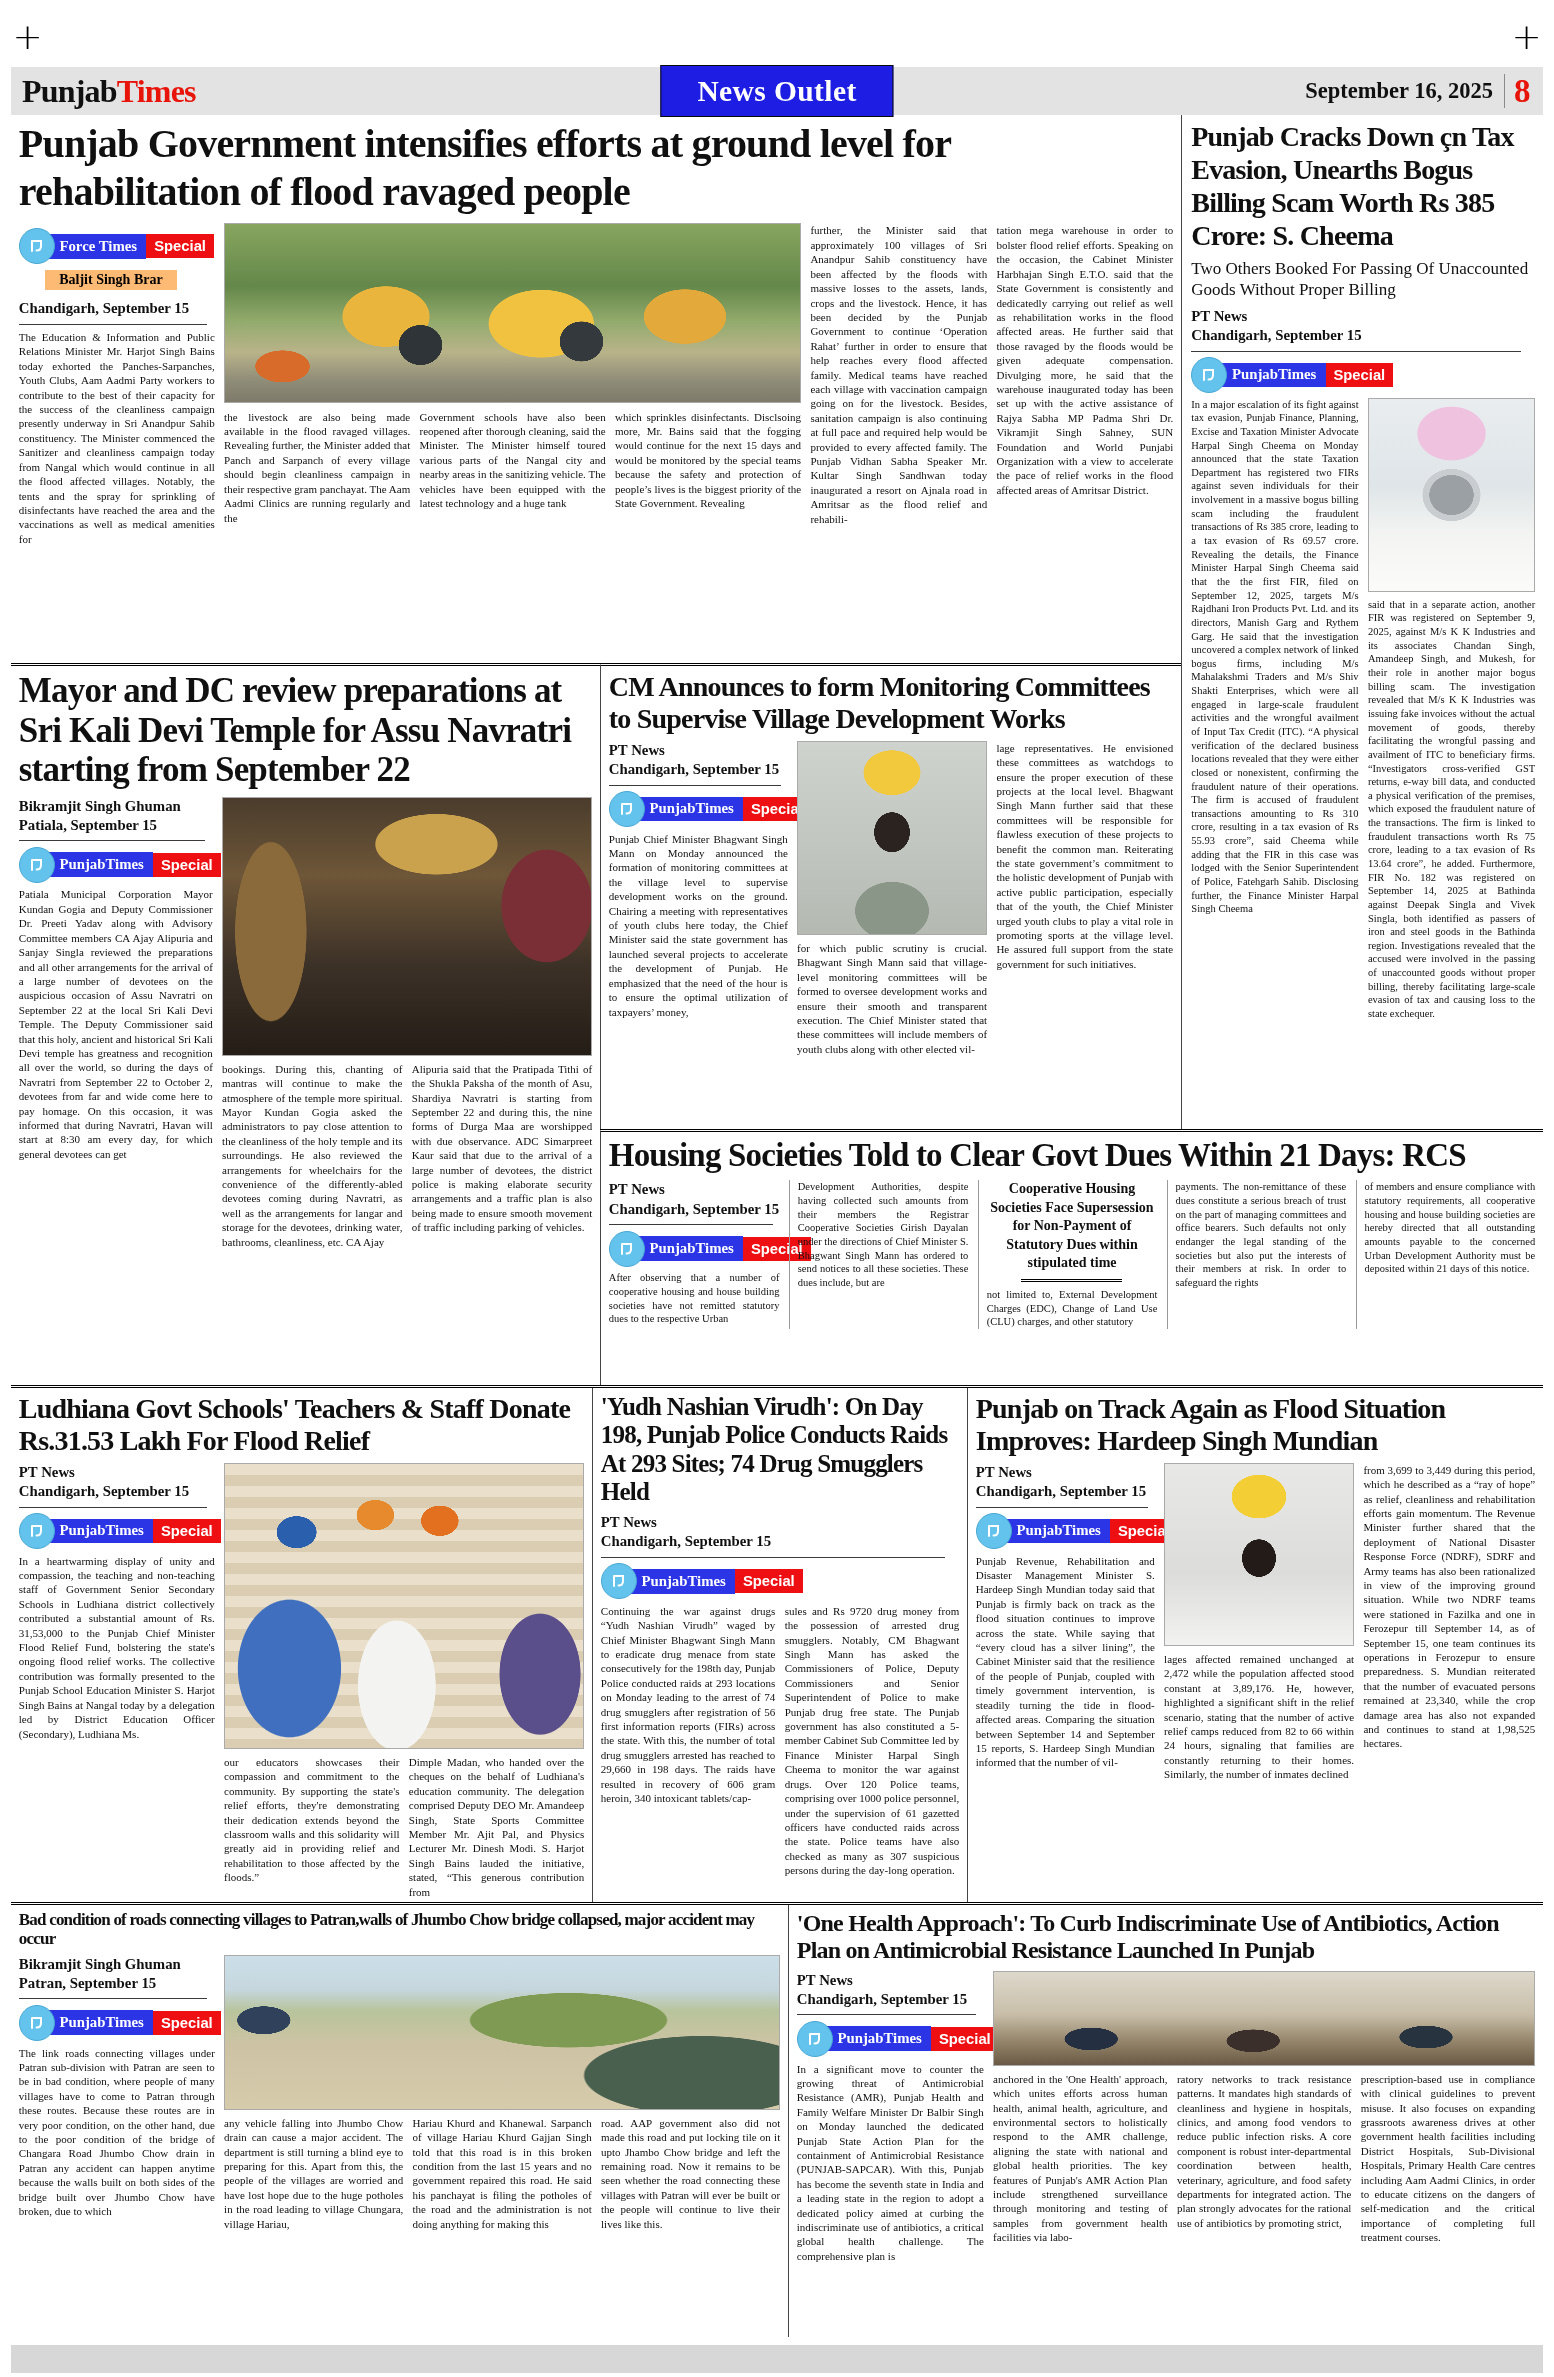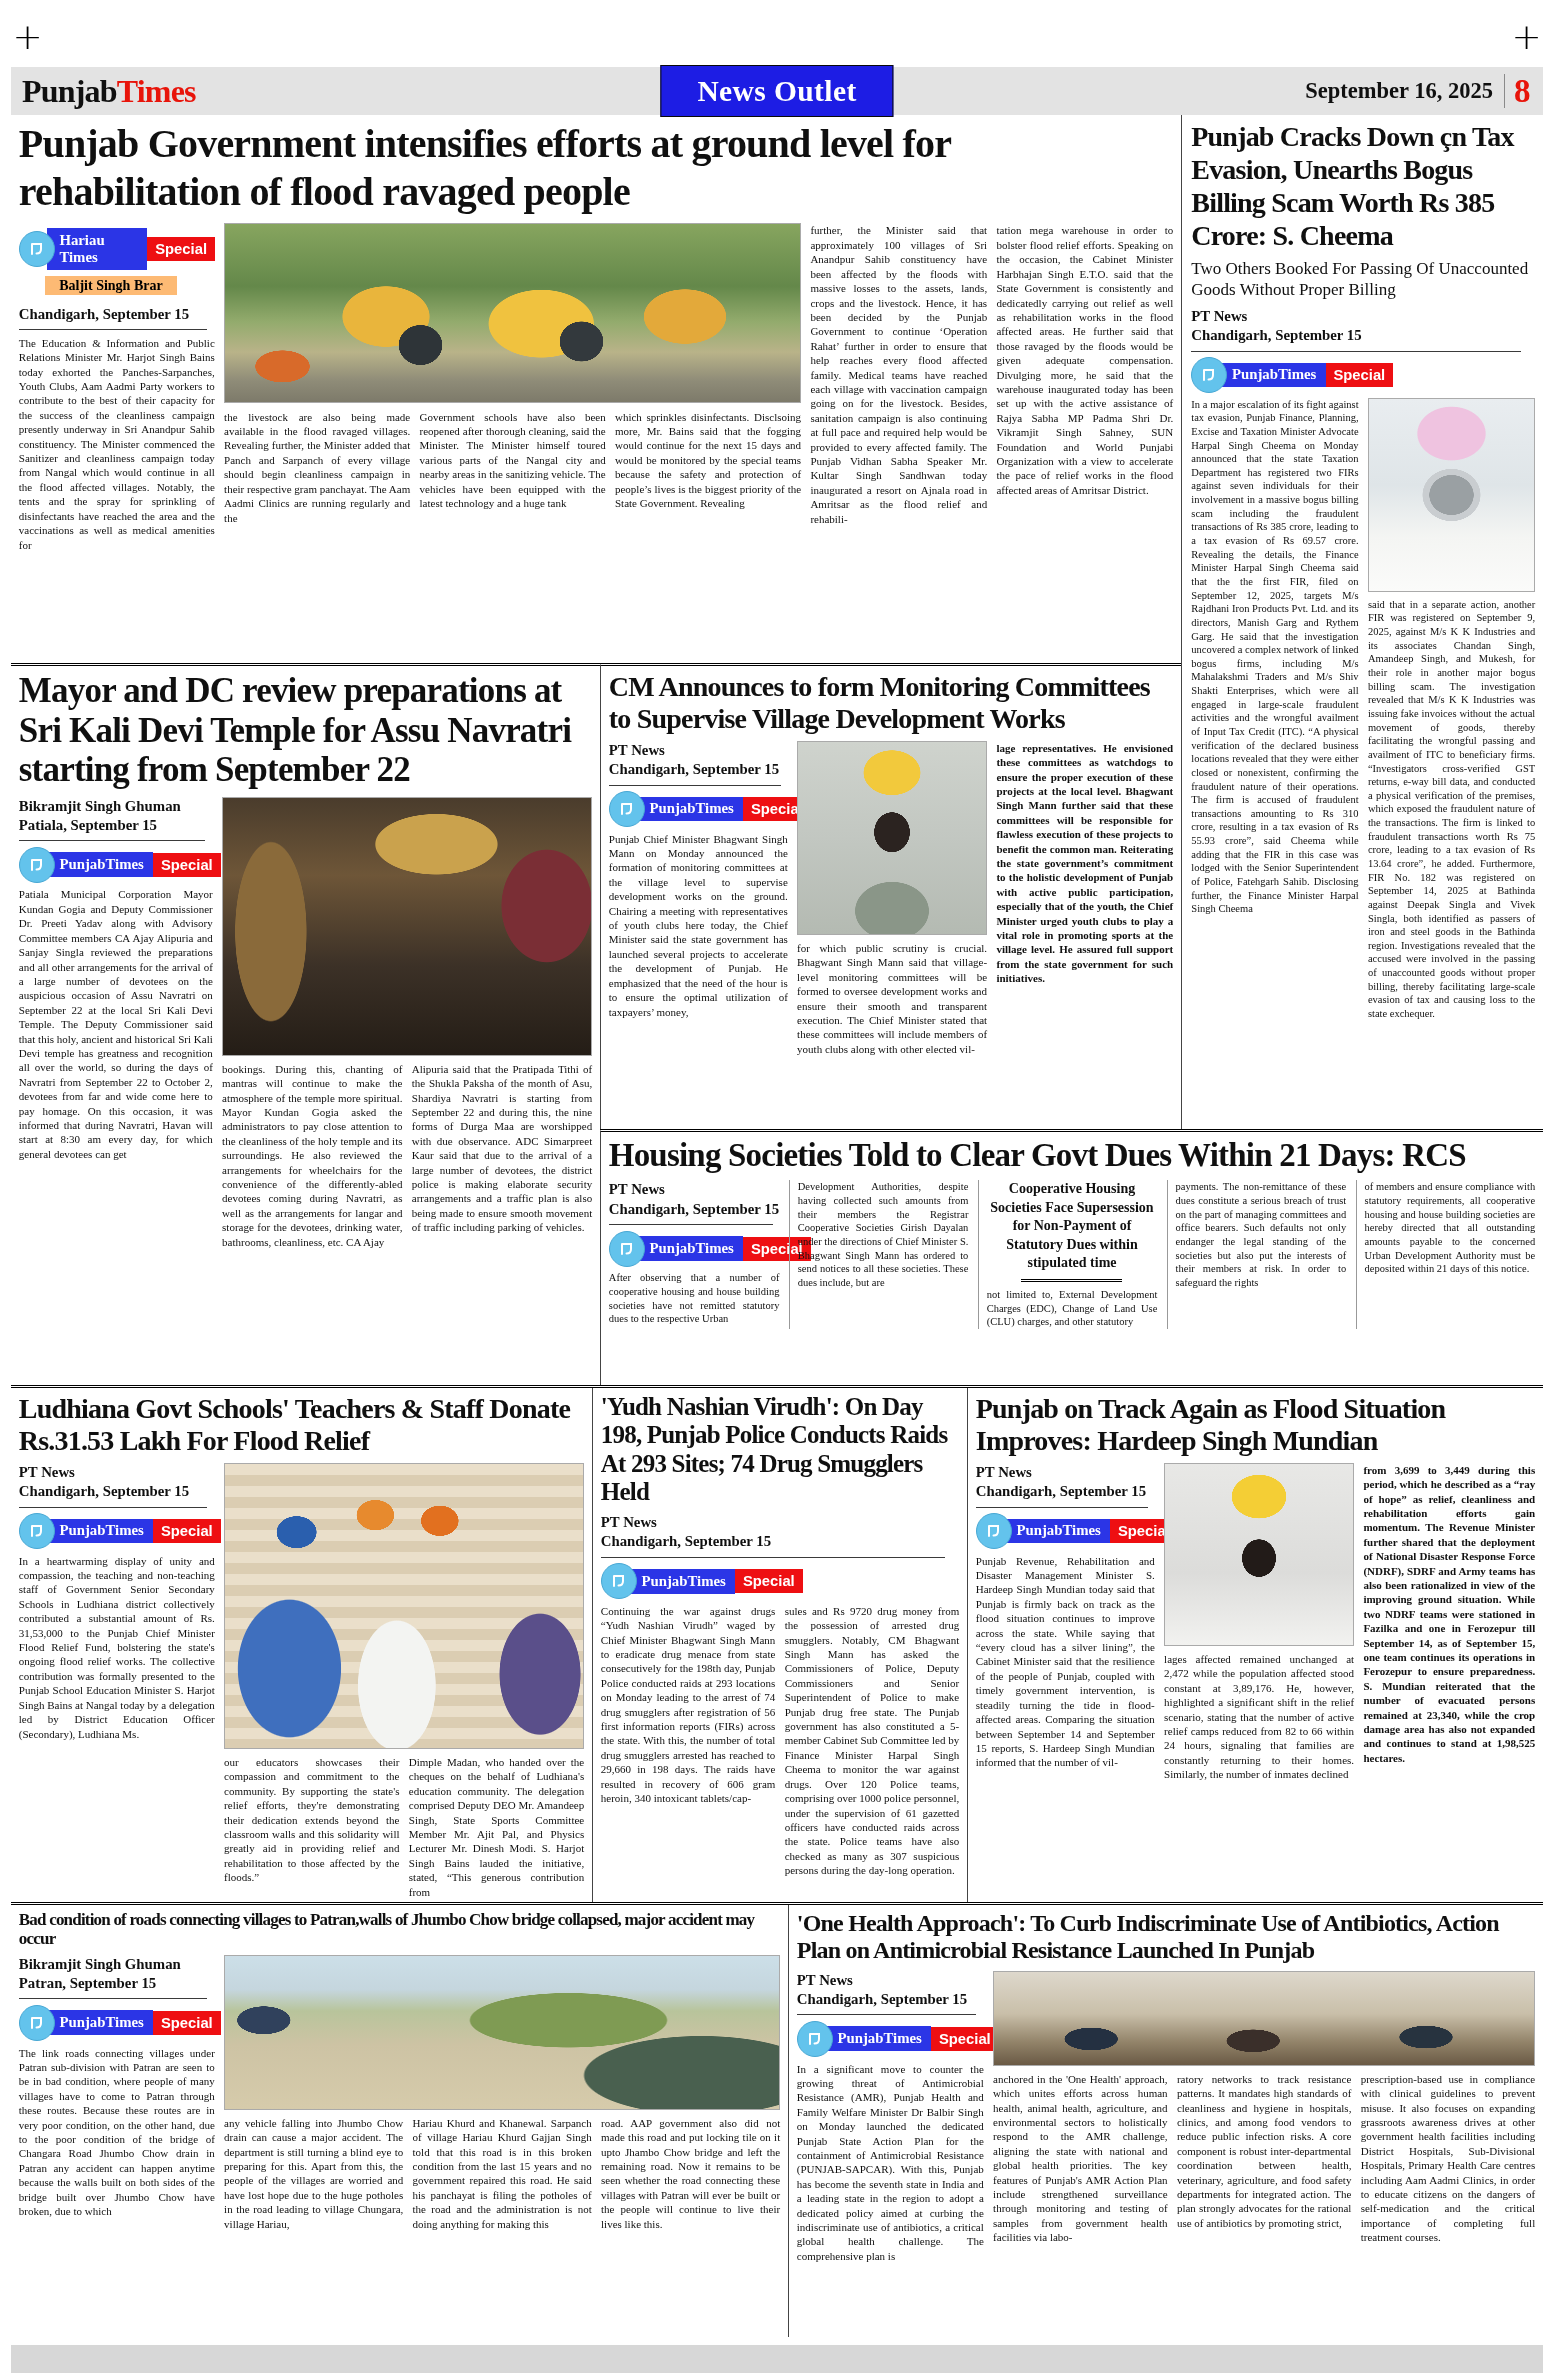--- a/index.html
+++ b/index.html
@@ -68,21 +68,21 @@
   .ma-mid{width:577px;flex:none;display:flex;flex-direction:column;gap:6.2px;}
   .ma-right{flex:1;min-width:0;}
   .tax-body{display:flex;gap:9.3px;margin-top:3.1px;}
   .tax-body > div{flex:1;min-width:0;}
   .mayor-body{display:flex;gap:9.3px;}
   .mayor-left{width:194px;flex:none;}
   .mayor-right{flex:1;min-width:0;display:flex;flex-direction:column;gap:6.2px;align-items:center;}
   .trio{display:flex;gap:9.3px;}
   .trio-c1{width:179px;flex:none;}
   .trio-mid{width:190px;flex:none;display:flex;flex-direction:column;gap:6.2px;}
-  .trio-c3{flex:1;min-width:0;font-weight:bold;}
+  .trio-c3{flex:1;min-width:0;}
   .housing-body{display:flex;gap:9.3px;margin-top:1.6px;}
   .housing-body > div{flex:1;min-width:0;}
   .housing-body > div + div{border-left:0.8px solid #999;padding-left:8px;}
   .h-box{font-weight:700;text-align:center;font-size:14px;line-height:1.32;padding:0 3.1px;}
   .h-box-rule{border-top:3.1px double #000;width:101px;margin:6.2px auto;}
   .lr-body{display:flex;gap:9.3px;}
   .lr-left{width:196px;flex:none;}
   .lr-right{flex:1;min-width:0;display:flex;flex-direction:column;gap:6.2px;}
   
   .photo{width:100%;border:0.8px solid #aaa;box-sizing:border-box;}
@@ -154,21 +154,21 @@
     <section class="art art-main">
       <h1 class="hl hl-main">Punjab Government intensifies efforts at ground level for rehabilitation of flood ravaged people</h1>
       <div class="ma-body">
         <div class="ma-left">
           <div class="pt-badge">
             <span class="pt-circle">
               <svg viewBox="0 0 40 40" width="20" height="20">
                   <path d="M10 10 v20 M10 10 h18 v10 q0 9 -9 9" stroke="#fff" stroke-width="4" fill="none" stroke-linecap="round"></path>
                 </svg>
             </span>
-            <span class="pt-brand">Hariau Times</span>
+            <span class="pt-brand">Force Times</span>
             <span class="pt-special">Special</span>
           </div>
           <div class="author-box">Baljit Singh Brar</div>
           <div class="dateline" style="margin-top:7.8px">Chandigarh, September 15</div>
           <div class="rule"></div>
           <div class="bt">The Education &amp; Information and Public Relations Minister Mr. Harjot Singh Bains today exhorted the Panches-Sarpanches, Youth Clubs, Aam Aadmi Party workers to contribute to the best of their capacity for the success of the cleanliness campaign presently underway in Sri Anandpur Sahib constituency. The Minister commenced the Sanitizer and cleanliness campaign today from Nangal which would continue in all the flood affected villages. Notably, the tents and the spray for sprinkling of disinfectants have reached the area and the vaccinations as well as medical amenities for</div>
         </div>
         <div class="ma-mid">
           <div class="photo ph-main"></div>
           <div class="cols">

